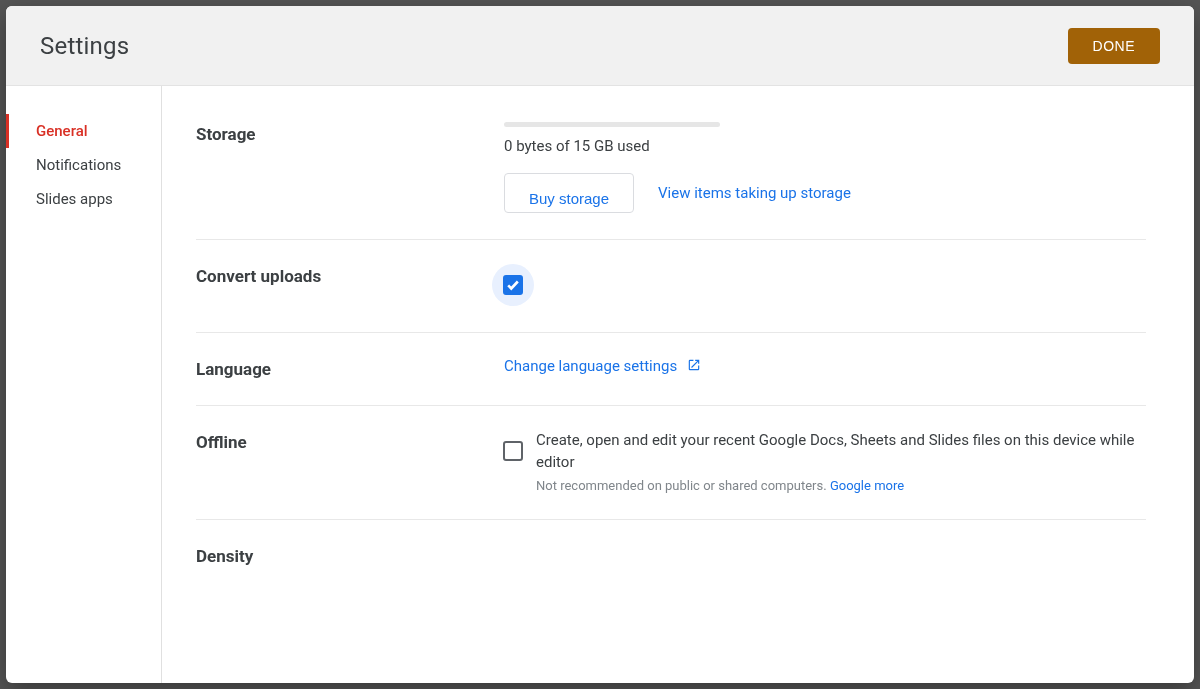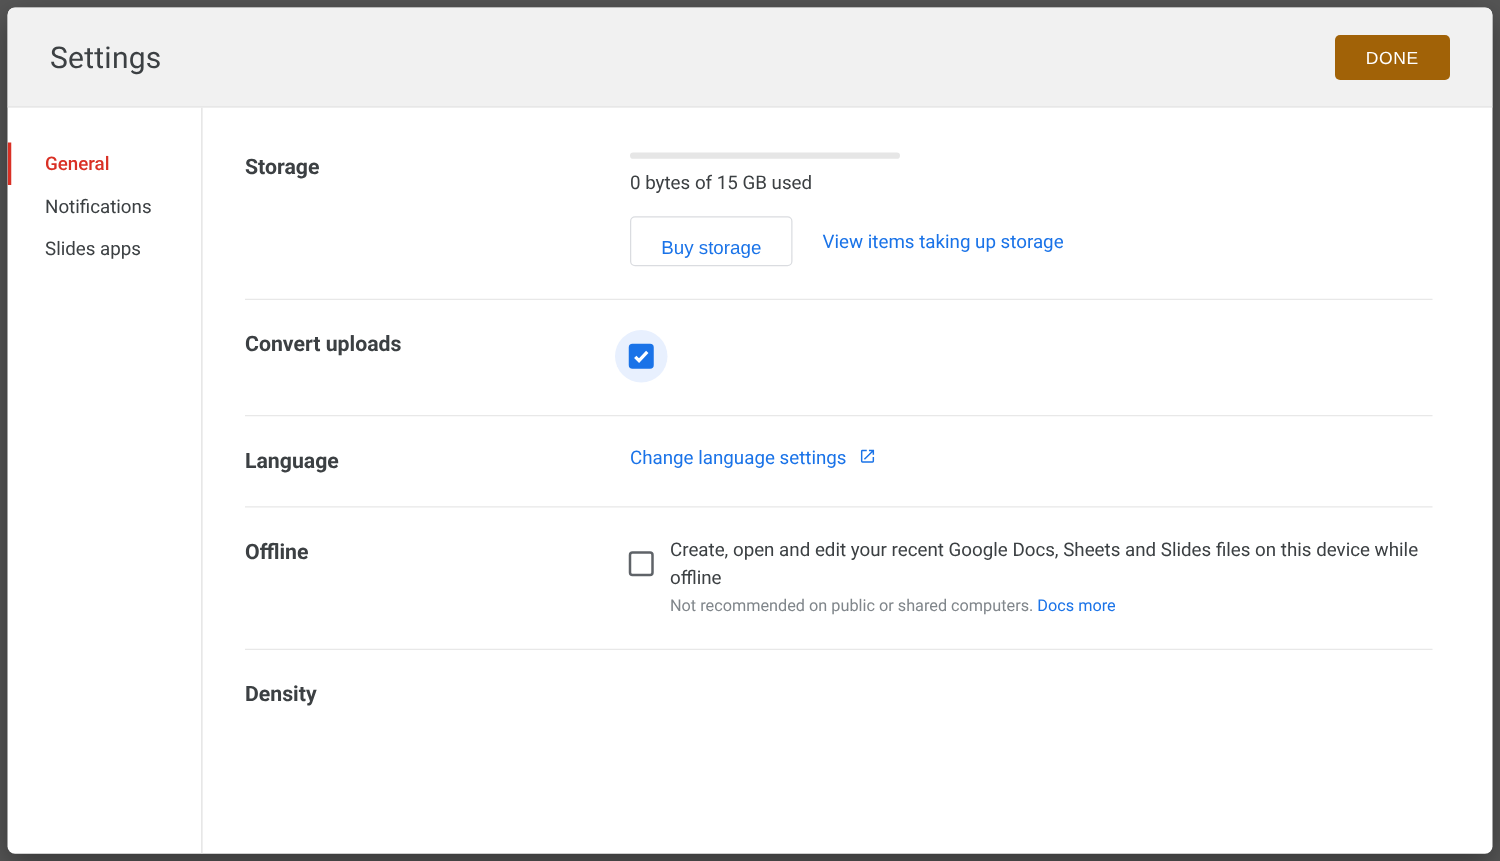--- a/index.html
+++ b/index.html
@@ -225,23 +225,23 @@
       </div>
 
       <div class="section">
         <div class="section-label">Offline</div>
         <div class="section-body">
           <div class="row-inline" style="align-items:flex-start;">
             <span class="cb-wrap">
               <span class="cb unchecked"></span>
             </span>
             <div style="flex:1;">
-              <div class="offline-text">Create, open and edit your recent Google Docs, Sheets and Slides files on this device while offline</div>
+              <div class="offline-text">Create, open and edit your recent Google Docs, Sheets and Slides files on this device while editor</div>
               <div class="hint">
-                <span>Not recommended on public or shared computers. </span><a class="link" style="font-size:13px;">Docs more</a>
+                <span>Not recommended on public or shared computers. </span><a class="link" style="font-size:13px;">Google more</a>
               </div>
             </div>
           </div>
         </div>
       </div>
 
       <div class="section">
         <div class="section-label">Density</div>
       </div>
 

